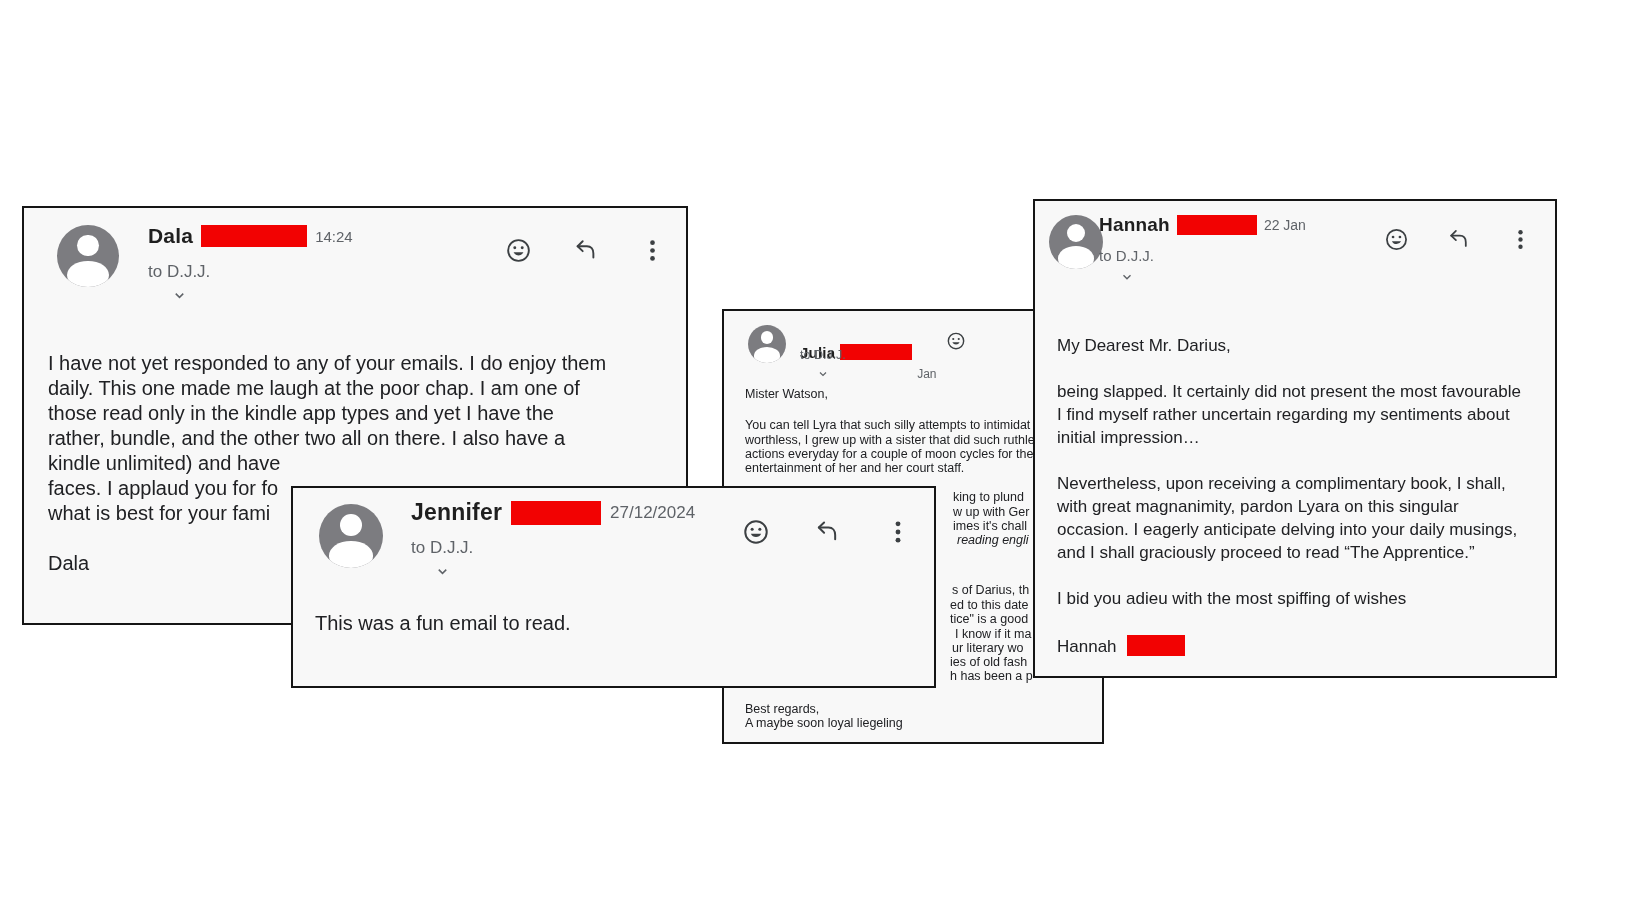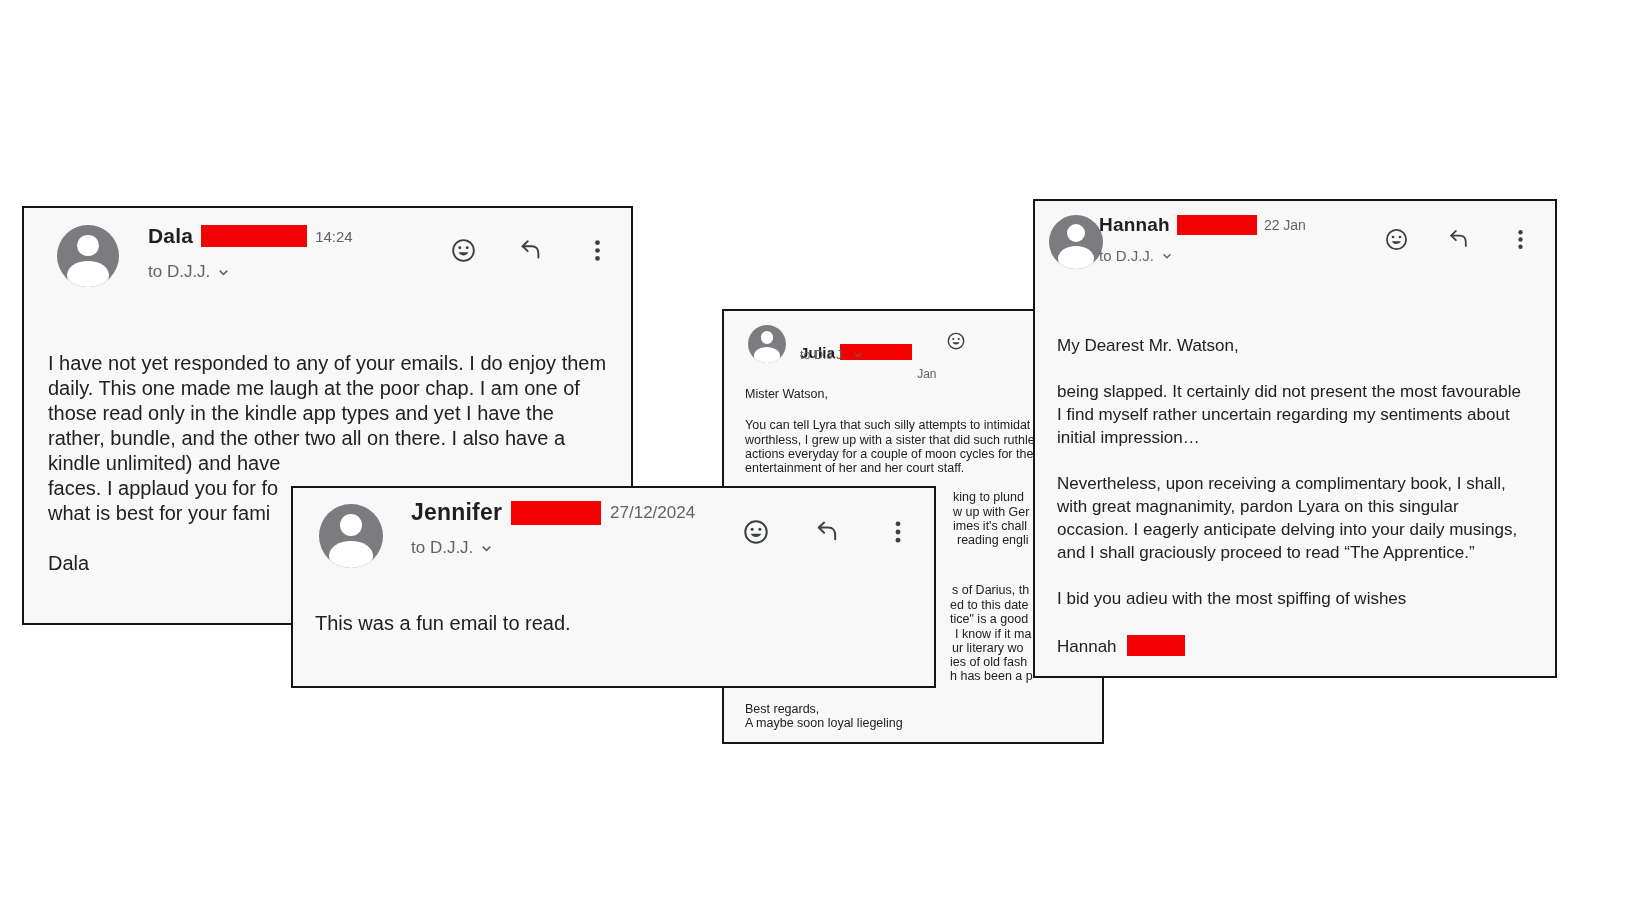--- a/index.html
+++ b/index.html
@@ -15,29 +15,29 @@
     overflow:hidden;
   }
   .avatar{position:absolute;border-radius:50%;background:var(--avatar,#7c7c80);overflow:hidden;}
   .av-head,.av-sh{position:absolute;background:#ffffff;border-radius:50%;}
   .av-head{width:34%;height:34%;left:33%;top:16%;}
   .av-sh{width:68%;height:46%;left:16%;top:58%;}
   .row1{position:absolute;display:flex;align-items:center;white-space:nowrap;}
   .sender{font-weight:700;color:var(--name,#1f1f1f);letter-spacing:.2px;}
   .redaction{display:inline-block;background:var(--redaction,#f20202);}
   .time{color:var(--meta,#5f6368);}
-  .row2{position:absolute;display:flex;align-items:center;gap:6px;color:var(--meta,#5f6368);white-space:nowrap;cursor:pointer;}
+  .row2{position:absolute;display:flex;align-items:center;gap:6px;color:var(--meta,#5f6368);white-space:nowrap;cursor:pointer;flex-direction:column;}
   .row2 svg{stroke:var(--meta,#5f6368);}
   .icons{position:absolute;display:flex;align-items:center;color:var(--icon,#3c4043);}
   .icon-btn{display:flex;align-items:center;justify-content:center;cursor:pointer;background:none;border:none;padding:0;color:inherit;}
   .body{position:absolute;color:var(--body,#202124);}
   .body .line{white-space:nowrap;}
   .body .line .redaction{vertical-align:-4px;}
   
-  .c-dala{left:22px;top:206px;width:611px;height:419px;z-index:2;padding-left:30px;}
+  .c-dala{left:22px;top:206px;width:666px;height:419px;z-index:2;padding-left:30px;}
   .c-dala .avatar{left:33px;top:17px;width:62px;height:62px;}
   .c-dala .row1{left:124px;top:16px;gap:8px;}
   .c-dala .sender{font-size:21px;}
   .c-dala .redaction{width:106px;height:22px;}
   .c-dala .time{font-size:15px;}
   .c-dala .row2{left:124px;top:54px;font-size:17px;}
   .c-dala .icons{right:20px;top:29px;gap:40px;}
   .c-dala .icon{width:27px;height:27px;}
   .c-dala .body{left:24px;top:144px;font-size:20px;}
   .c-dala .line{height:25px;}
@@ -213,21 +213,21 @@
   </div>
   <div class="body">
       <div class="line" style="left: 21px; top: 76px;"><span>Mister Watson,</span></div>
       <div class="line" style="left: 21px; top: 107px;"><span>You can tell Lyra that such silly attempts to intimidat</span></div>
       <div class="line" style="left: 21px; top: 122px;"><span>worthless, I grew up with a sister that did such ruthle</span></div>
       <div class="line" style="left: 21px; top: 136px;"><span>actions everyday for a couple of moon cycles for the</span></div>
       <div class="line" style="left: 21px; top: 150px;"><span>entertainment of her and her court staff.</span></div>
       <div class="line" style="left: 229px; top: 179px;"><span>king to plund</span></div>
       <div class="line" style="left: 229px; top: 194px;"><span>w up with Ger</span></div>
       <div class="line" style="left: 229px; top: 208px;"><span>imes it's chall</span></div>
-      <div class="line" style="left: 233px; top: 222px;"><span>reading engli</span></div>
+      <div class="line" style="left: 233px; top: 222px; font-style: italic;"><span>reading engli</span></div>
       <div class="line" style="left: 228px; top: 272px;"><span>s of Darius, th</span></div>
       <div class="line" style="left: 226px; top: 287px;"><span>ed to this date</span></div>
       <div class="line" style="left: 226px; top: 301px;"><span>tice" is a good</span></div>
       <div class="line" style="left: 231px; top: 316px;"><span>I know if it ma</span></div>
       <div class="line" style="left: 228px; top: 330px;"><span>ur literary wo</span></div>
       <div class="line" style="left: 226px; top: 344px;"><span>ies of old fash</span></div>
       <div class="line" style="left: 226px; top: 358px;"><span>h has been a p</span></div>
       <div class="line" style="left: 21px; top: 391px;"><span>Best regards,</span></div>
       <div class="line" style="left: 21px; top: 405px;"><span>A maybe soon loyal liegeling</span></div>
     </div>
@@ -266,21 +266,21 @@
     </button>
     <button class="icon-btn">
       <svg class="icon" viewBox="0 0 24 24" fill="currentColor">
           <circle cx="12" cy="5" r="2.1"></circle>
           <circle cx="12" cy="12" r="2.1"></circle>
           <circle cx="12" cy="19" r="2.1"></circle>
         </svg>
     </button>
   </div>
   <div class="body">
-      <div class="line"><span>My Dearest Mr. Watson,</span></div>
+      <div class="line"><span>My Dearest Mr. Darius,</span></div>
       <div class="line"><span></span></div>
       <div class="line"><span>being slapped. It certainly did not present the most favourable</span></div>
       <div class="line"><span>I find myself rather uncertain regarding my sentiments about</span></div>
       <div class="line"><span>initial impression…</span></div>
       <div class="line"><span></span></div>
       <div class="line"><span>Nevertheless, upon receiving a complimentary book, I shall,</span></div>
       <div class="line"><span>with great magnanimity, pardon Lyara on this singular</span></div>
       <div class="line"><span>occasion. I eagerly anticipate delving into your daily musings,</span></div>
       <div class="line"><span>and I shall graciously proceed to read “The Apprentice.”</span></div>
       <div class="line"><span></span></div>

